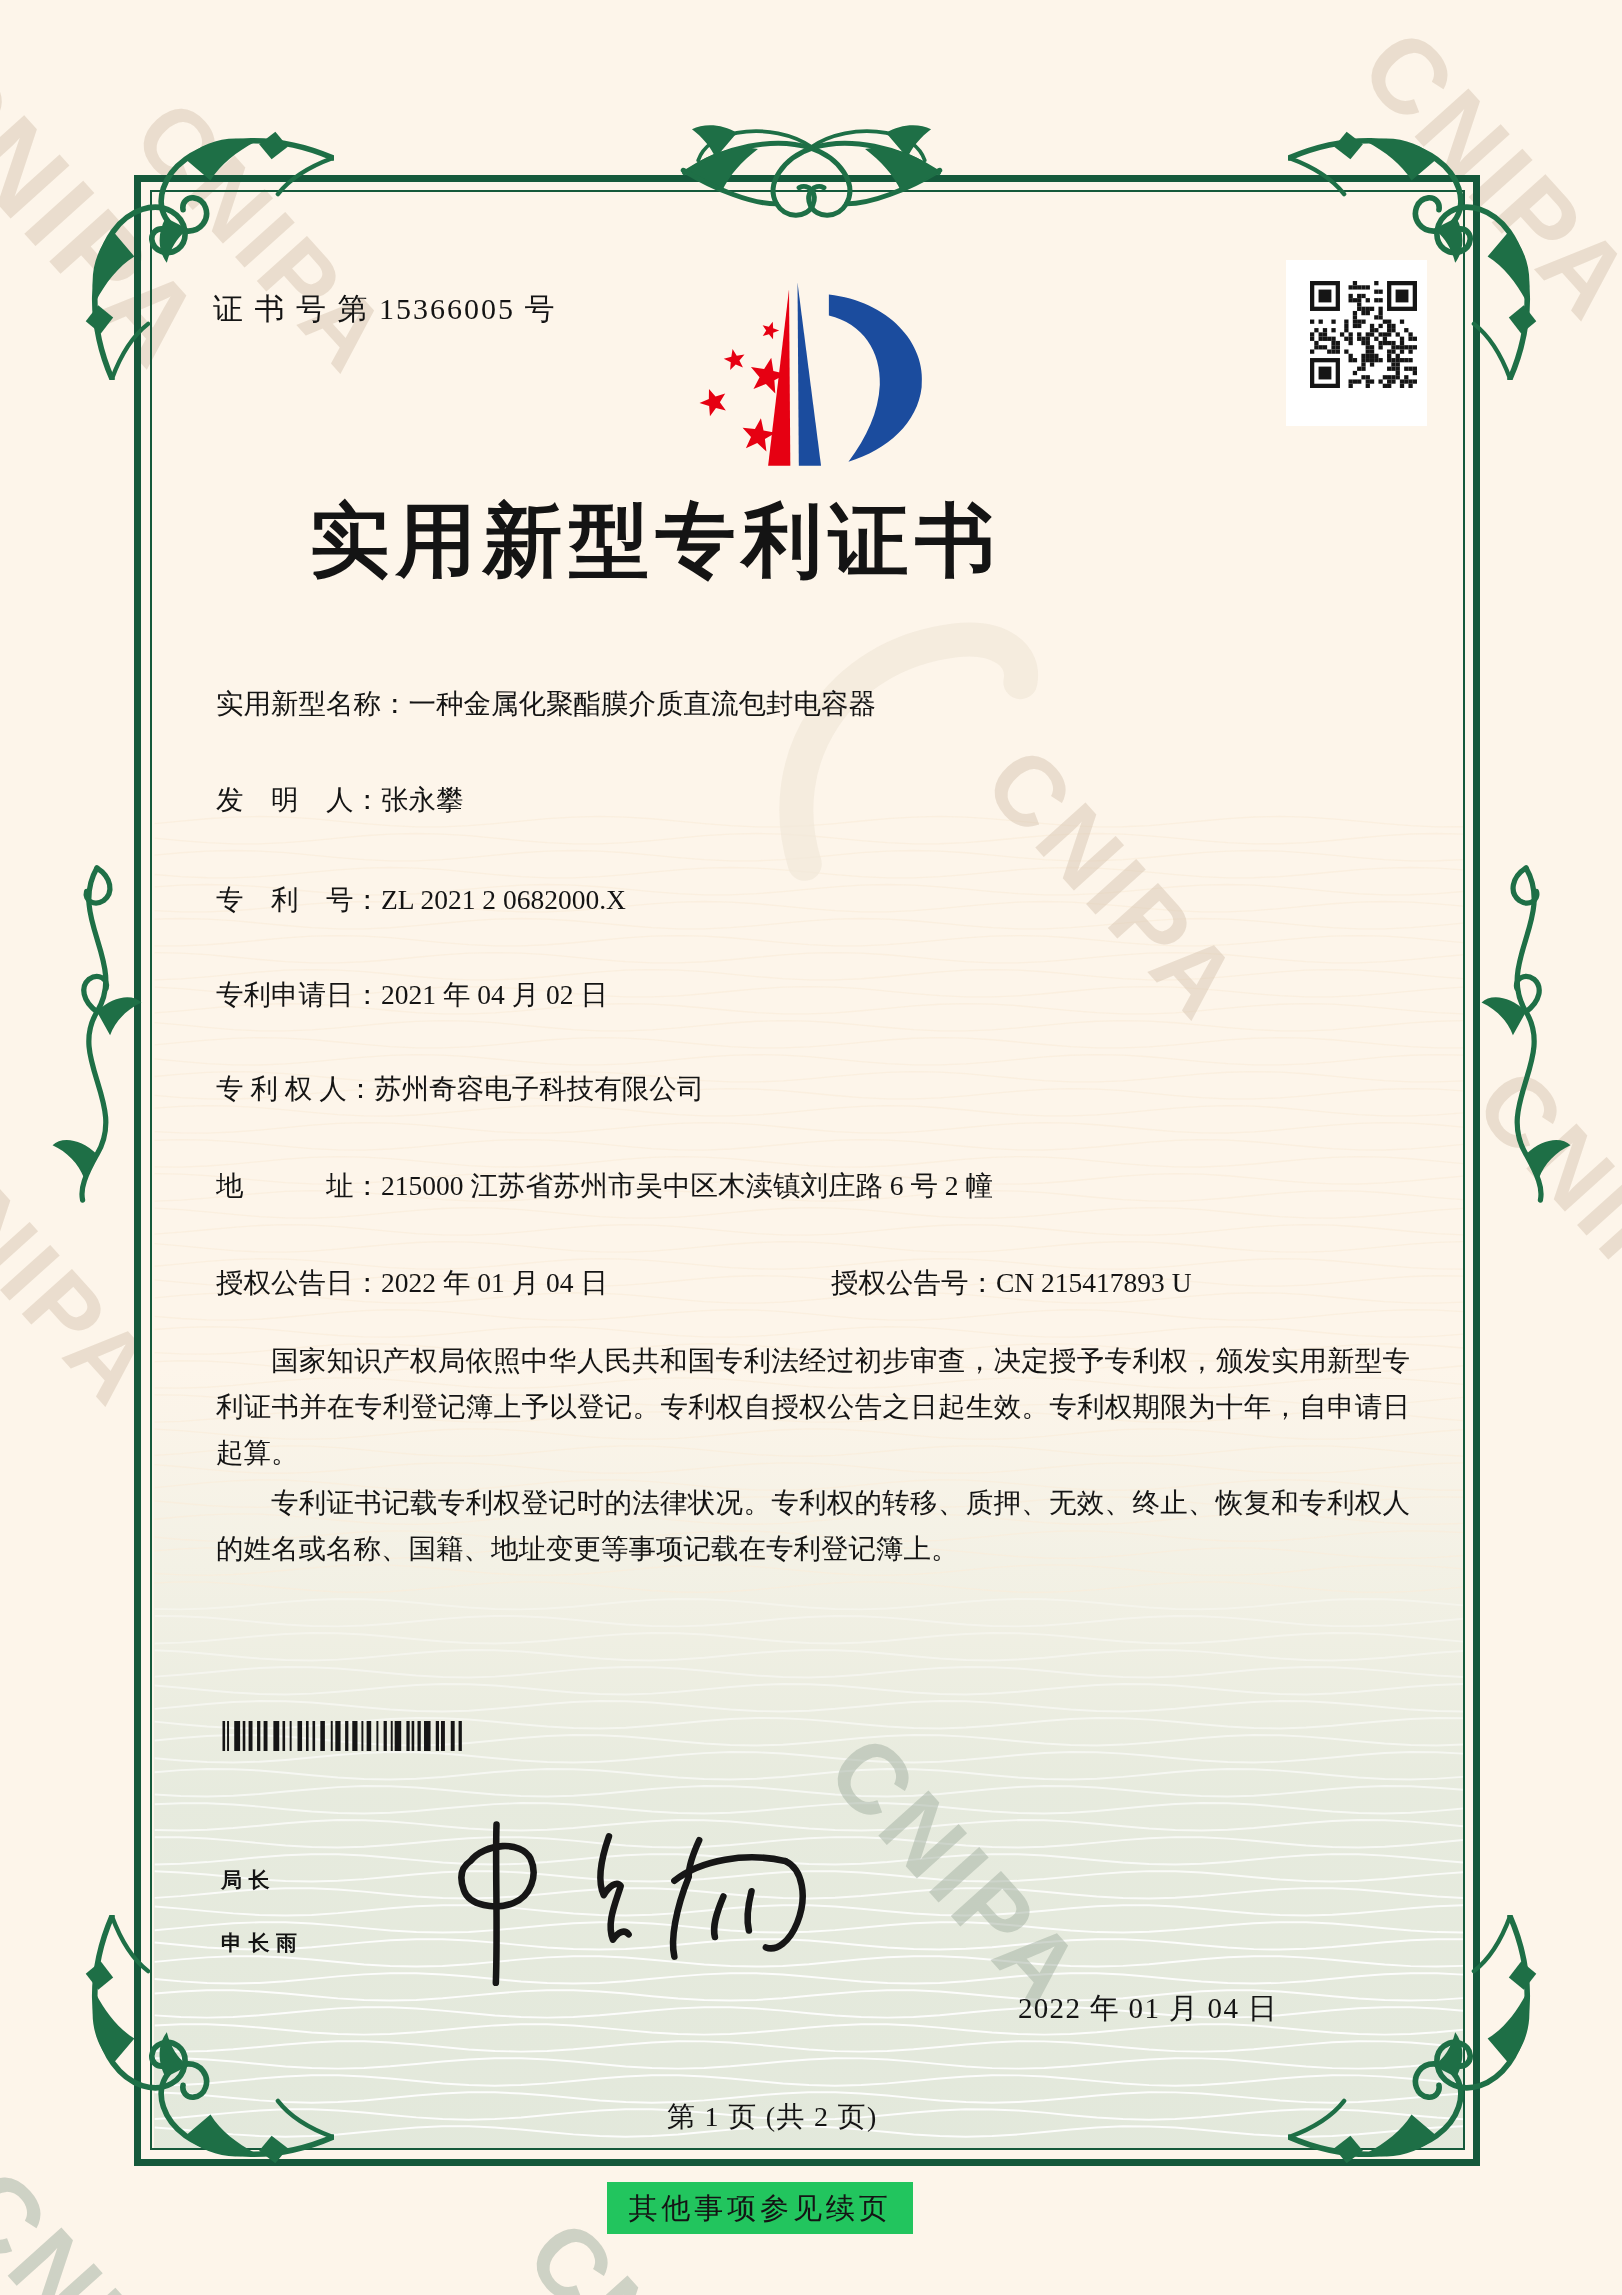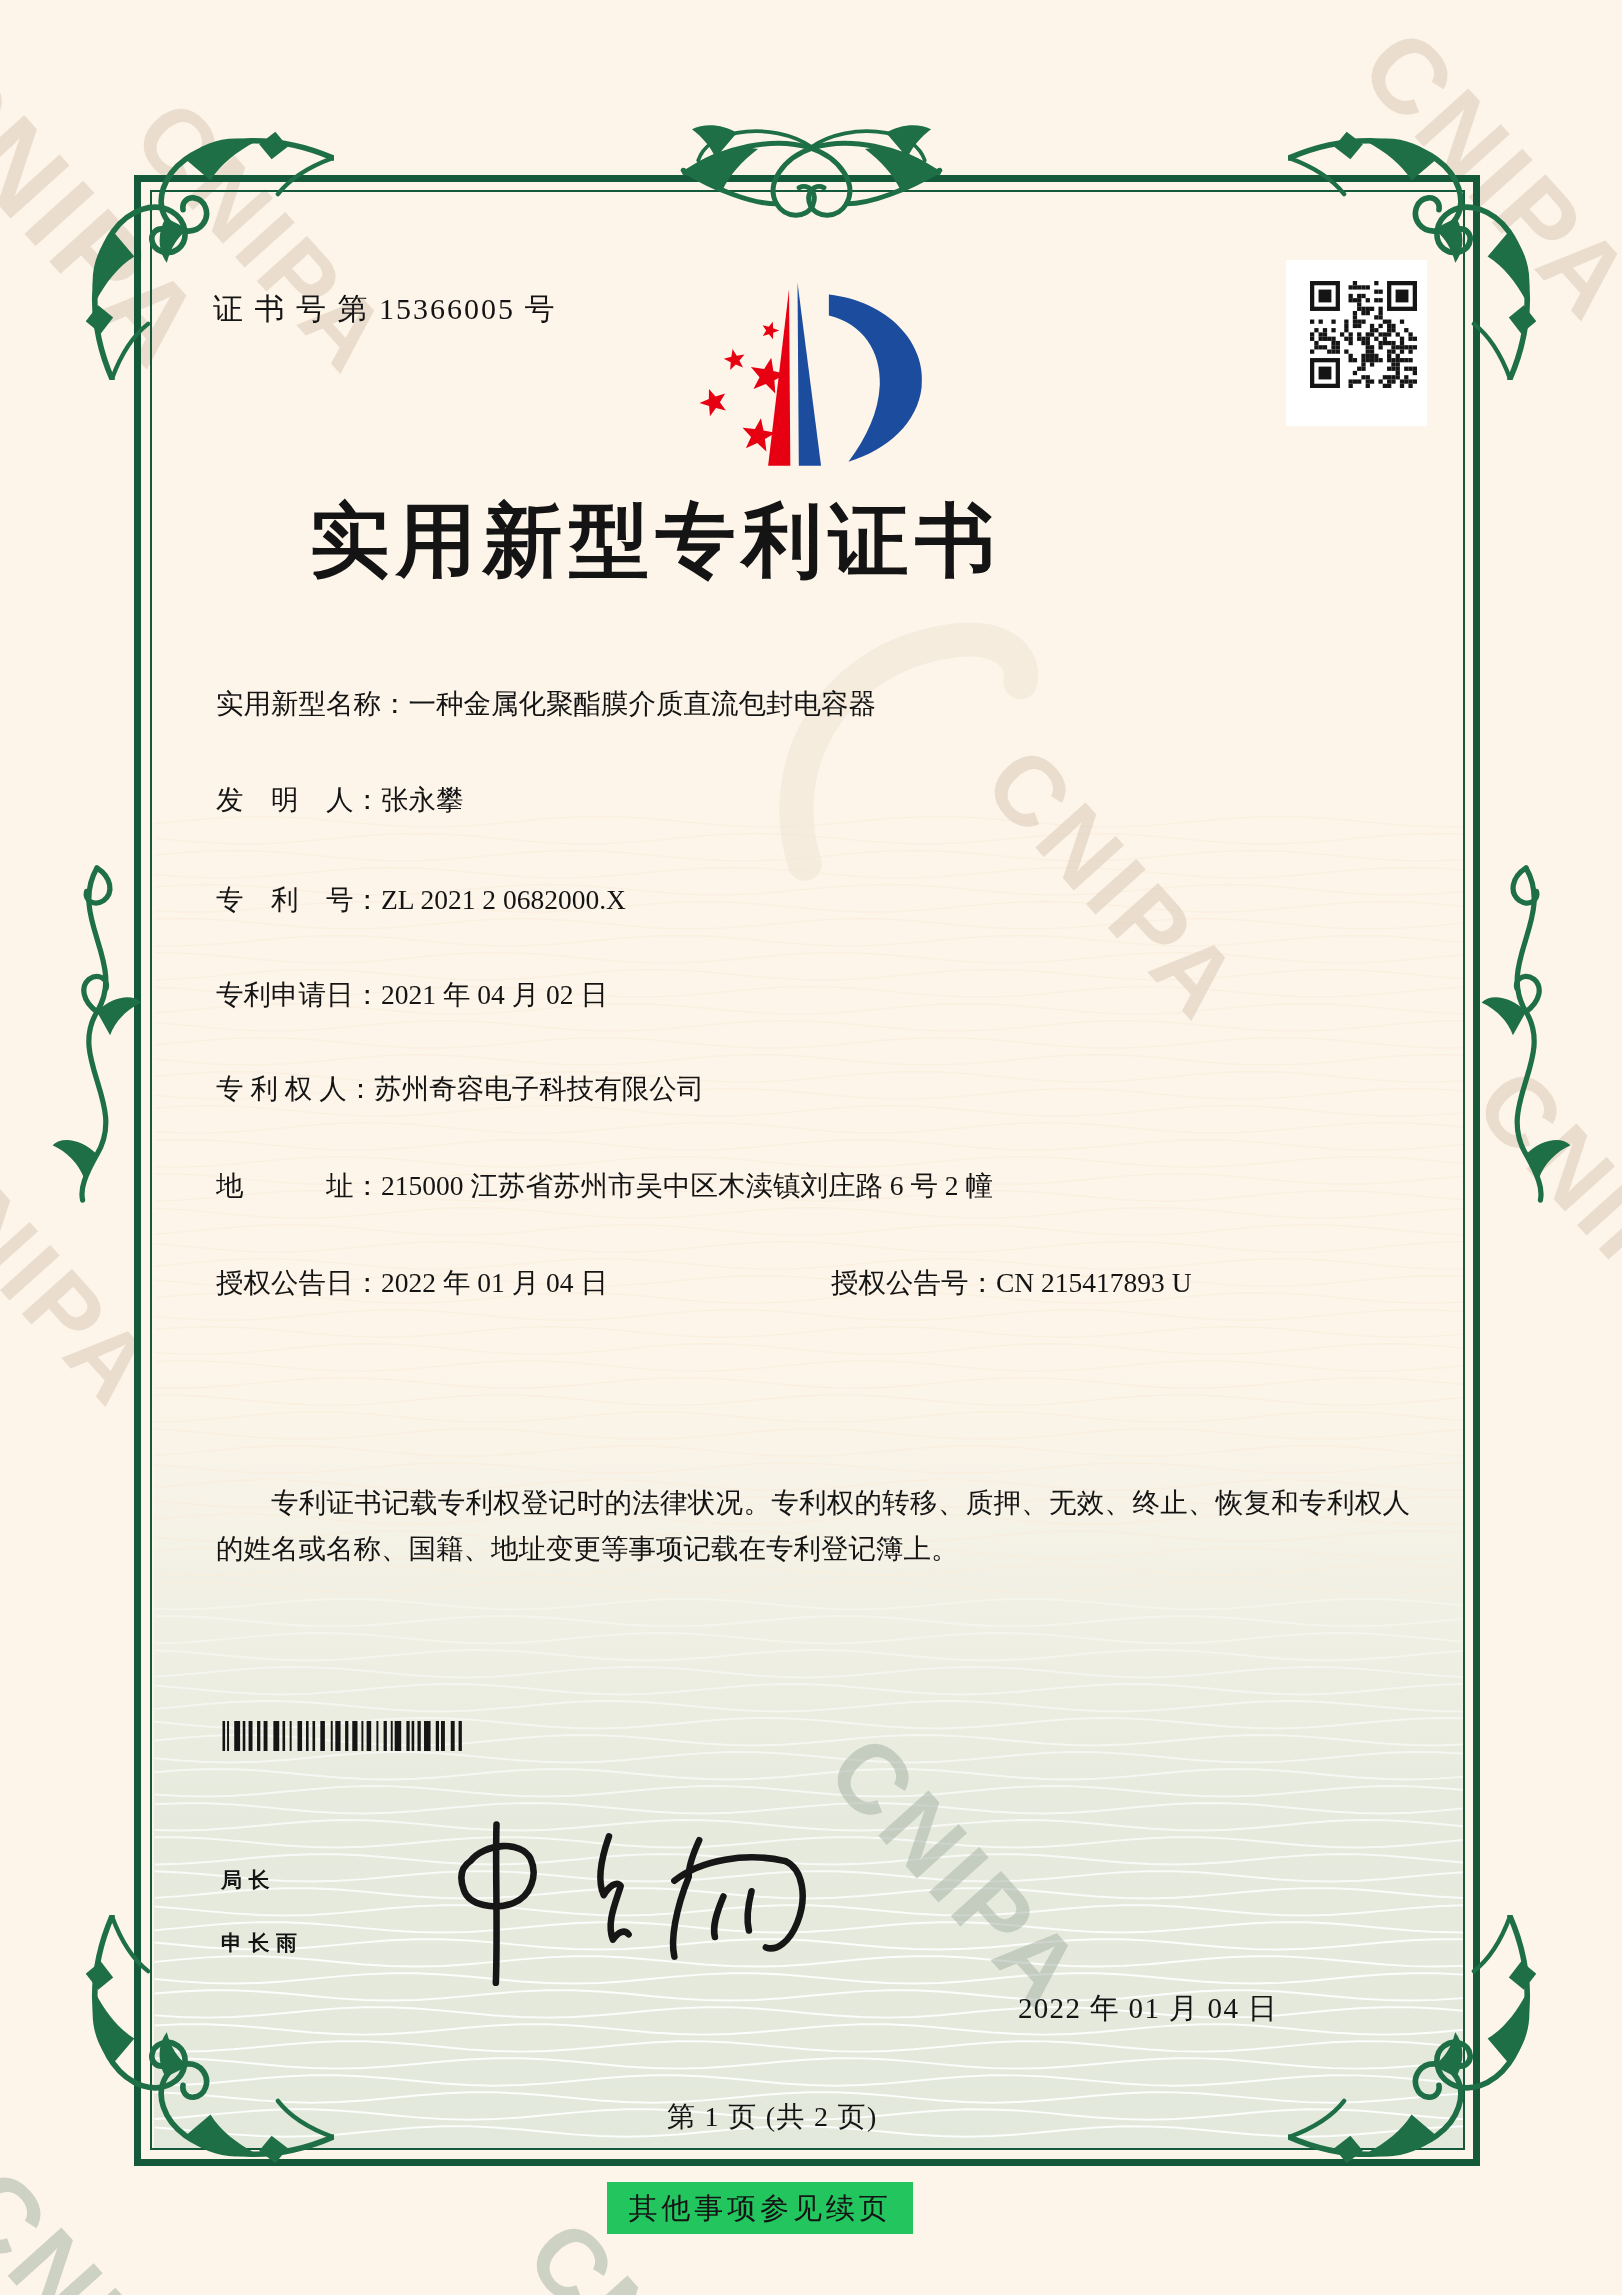--- a/index.html
+++ b/index.html
@@ -432,20 +432,21 @@
   <div class="frow" style="top:1169px">
     <span class="flabel">地　　　址：</span><span class="fvalue">215000 江苏省苏州市吴中区木渎镇刘庄路 6 号 2 幢</span>
   </div>
   <div class="frow" style="top:1266px;width:1194px">
     <span class="flabel">授权公告日：</span><span class="fvalue">2022 年 01 月 04 日</span>
     <span class="col2">
       <span class="flabel">授权公告号：</span><span class="fvalue">CN 215417893 U</span>
     </span>
   </div>
 
+  <div class="para" style="top:1338px">国家知识产权局依照中华人民共和国专利法经过初步审查，决定授予专利权，颁发实用新型专利证书并在专利登记簿上予以登记。专利权自授权公告之日起生效。专利权期限为十年，自申请日起算。</div>
   <div class="para" style="top:1480px">专利证书记载专利权登记时的法律状况。专利权的转移、质押、无效、终止、恢复和专利权人的姓名或名称、国籍、地址变更等事项记载在专利登记簿上。</div>
 
   <svg class="abs" style="left:222px;top:1721px" width="241" height="30" viewBox="0 0 368 46">
       <g id="barcode" fill="#151515">
         <rect x="0" y="0" width="4" height="46"></rect>
         <rect x="7" y="0" width="3" height="46"></rect>
         <rect x="18" y="0" width="9" height="46"></rect>
         <rect x="31" y="0" width="4" height="46"></rect>
         <rect x="40" y="0" width="6" height="46"></rect>
         <rect x="53" y="0" width="5" height="46"></rect>

